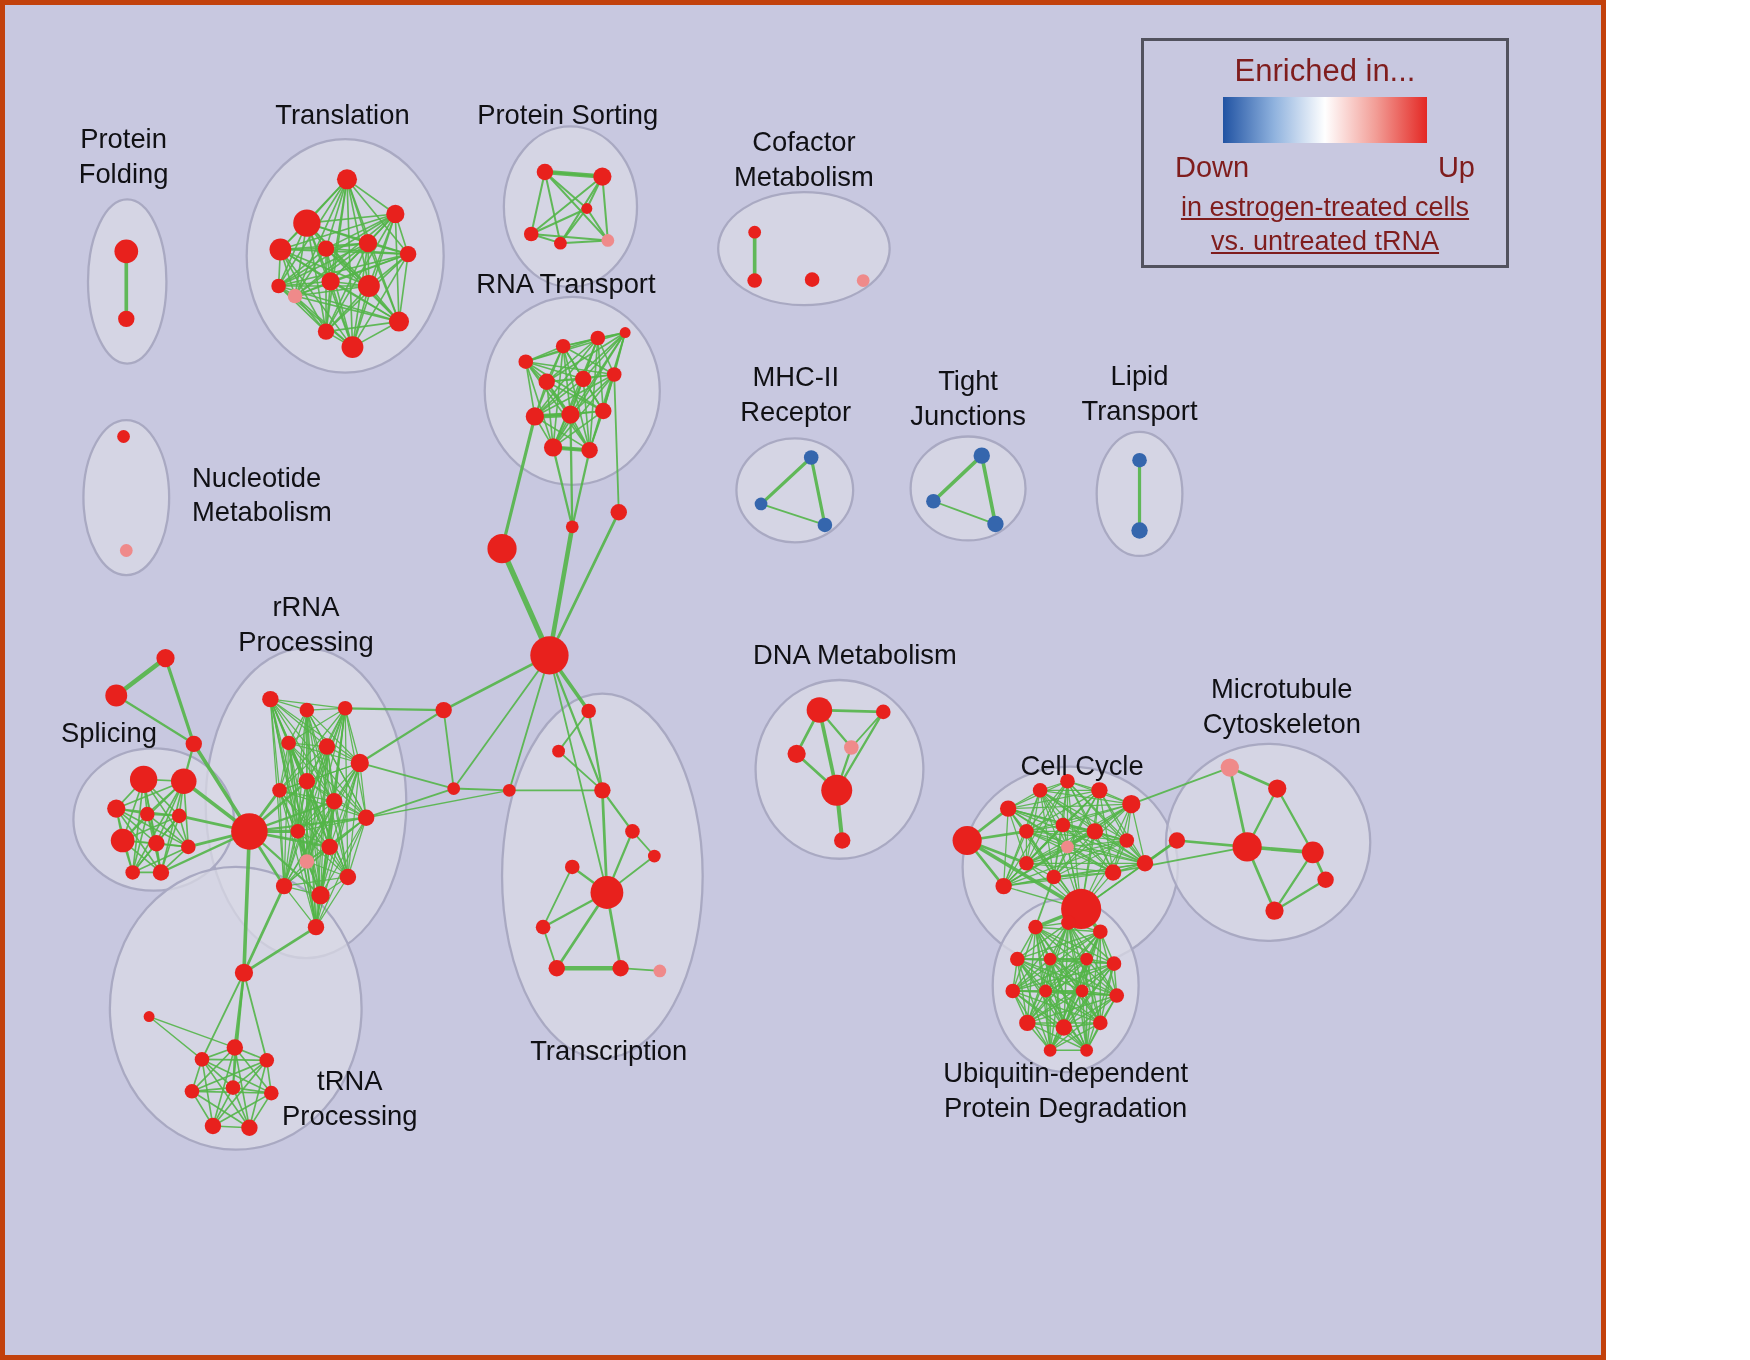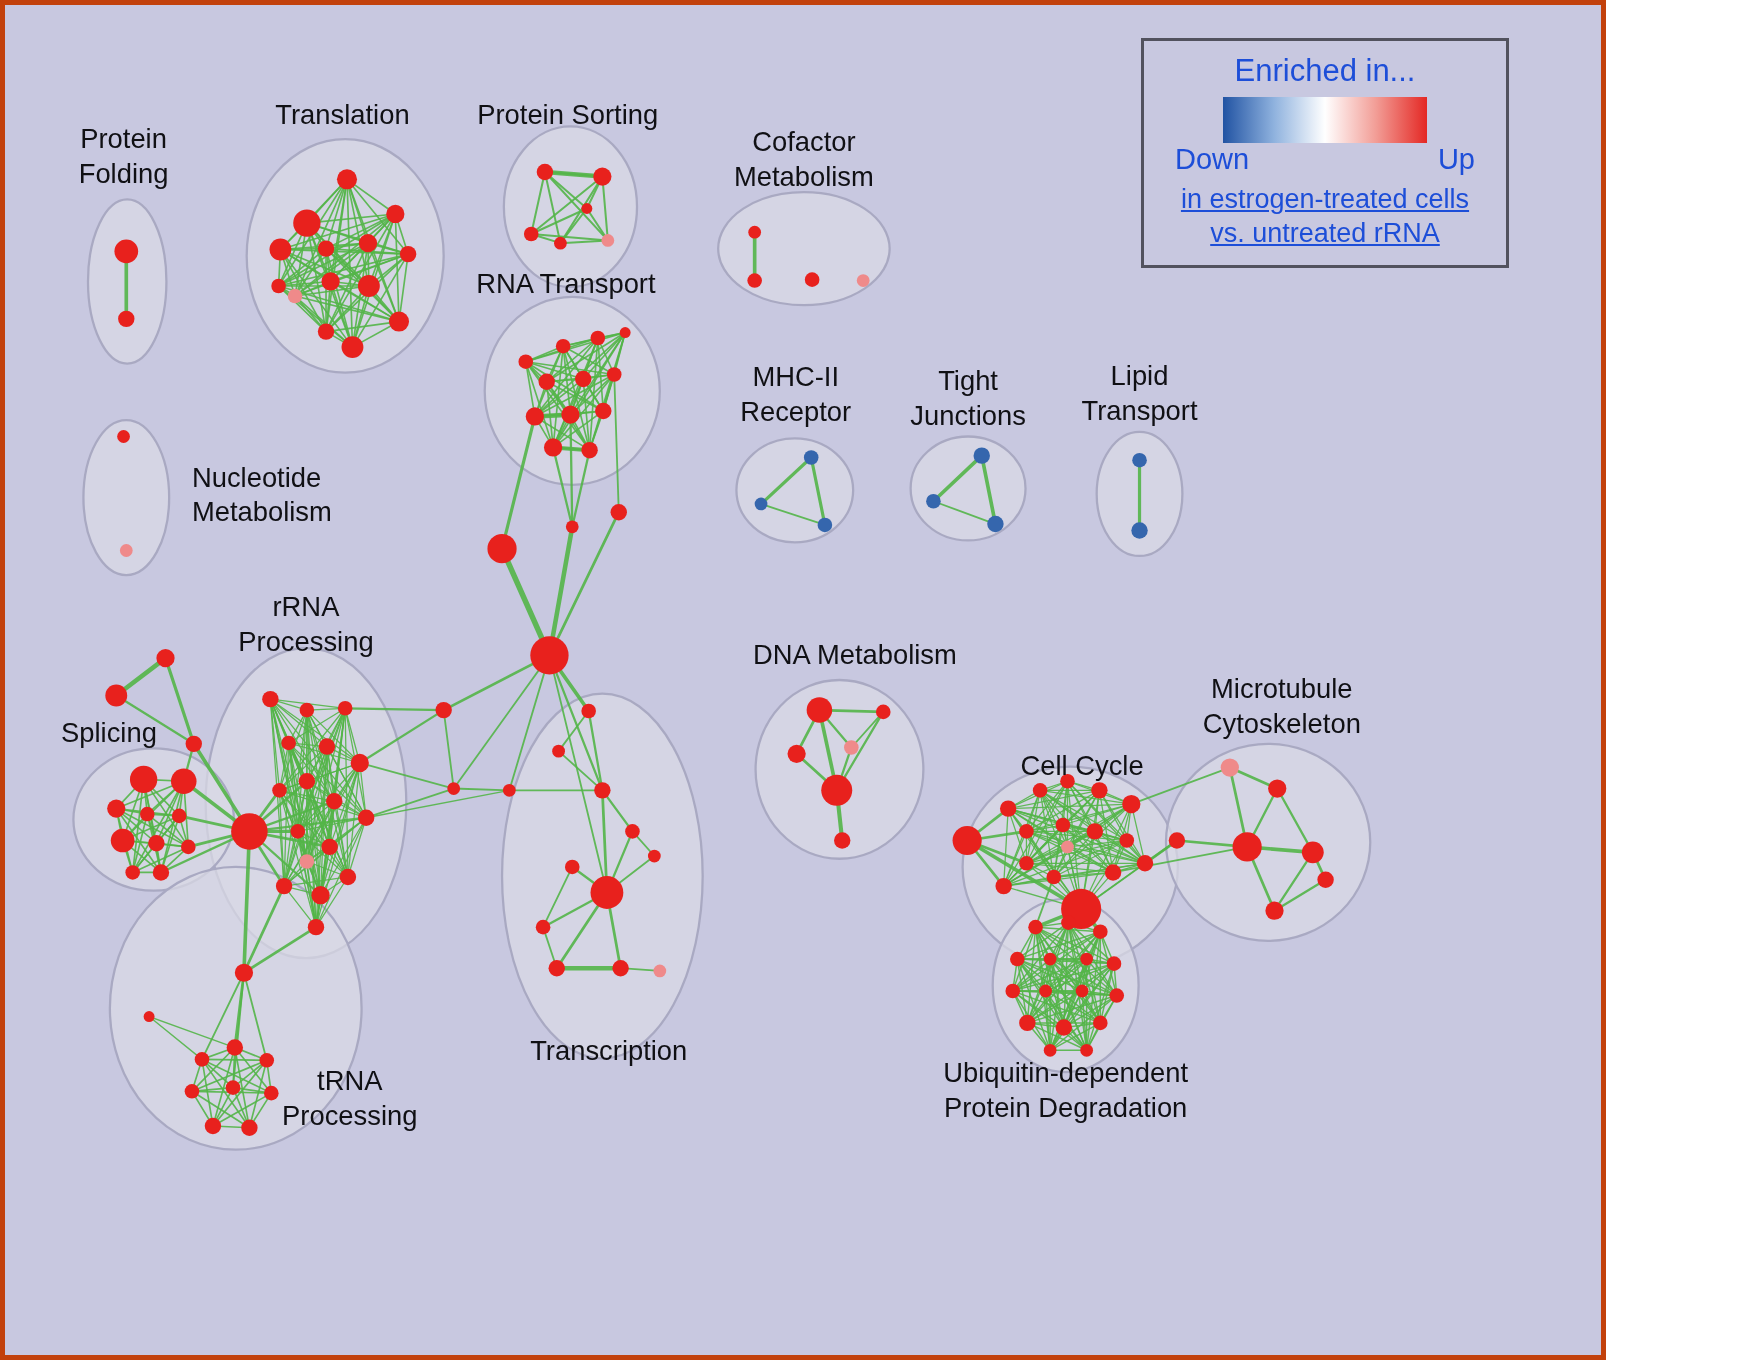--- a/index.html
+++ b/index.html
@@ -14,27 +14,27 @@
   }
   svg#network{position:absolute;left:0;top:0;width:100%;height:100%;}
   .cluster{fill:#dadae5;fill-opacity:.72;stroke:#a9a9c2;stroke-width:2.5;}
   .edge{stroke:#53b548;stroke-opacity:.9;stroke-linecap:round;}
   .node{stroke:none;}
   .lbl{font-family:"Liberation Sans",sans-serif;font-size:30px;fill:#101014;}
   .legend{
     position:absolute;left:1136px;top:33px;width:368px;height:230px;
     border:3px solid #52525e;box-sizing:border-box;
     display:flex;flex-direction:column;align-items:center;
-    color:#1d4ed8;
+    color:#7f1d1d;
   }
   .legend-title{font-size:31px;margin-top:12px;}
   .legend-bar{width:204px;height:46px;margin-top:8px;}
   .legend-scale{
     width:300px;display:flex;justify-content:space-between;
-    font-size:29px;margin-top:0;
+    font-size:29px;margin-top:8px;
   }
   .legend-sub{font-size:27px;line-height:34px;text-decoration:underline;}
   .legend-sub.first{margin-top:6px;}
 </style>
 </head>
 <body>
 
 <div class="stage">
   <svg id="network" viewBox="0 0 1750 1360">
       <g>
@@ -964,15 +964,15 @@
     </svg>
 
   <div class="legend">
     <div class="legend-title">Enriched in...</div>
     <div class="legend-bar" id="legend-bar" style="background: linear-gradient(to right, rgb(33, 83, 163), rgb(143, 178, 222), rgb(255, 255, 255), rgb(242, 157, 150), rgb(228, 40, 36));"></div>
     <div class="legend-scale">
       <span>Down</span>
       <span>Up</span>
     </div>
     <div class="legend-sub first">in estrogen-treated cells</div>
-    <div class="legend-sub">vs. untreated rRNA</div>
+    <div class="legend-sub">vs. untreated tRNA</div>
   </div>
 </div>
 
 </body></html>

